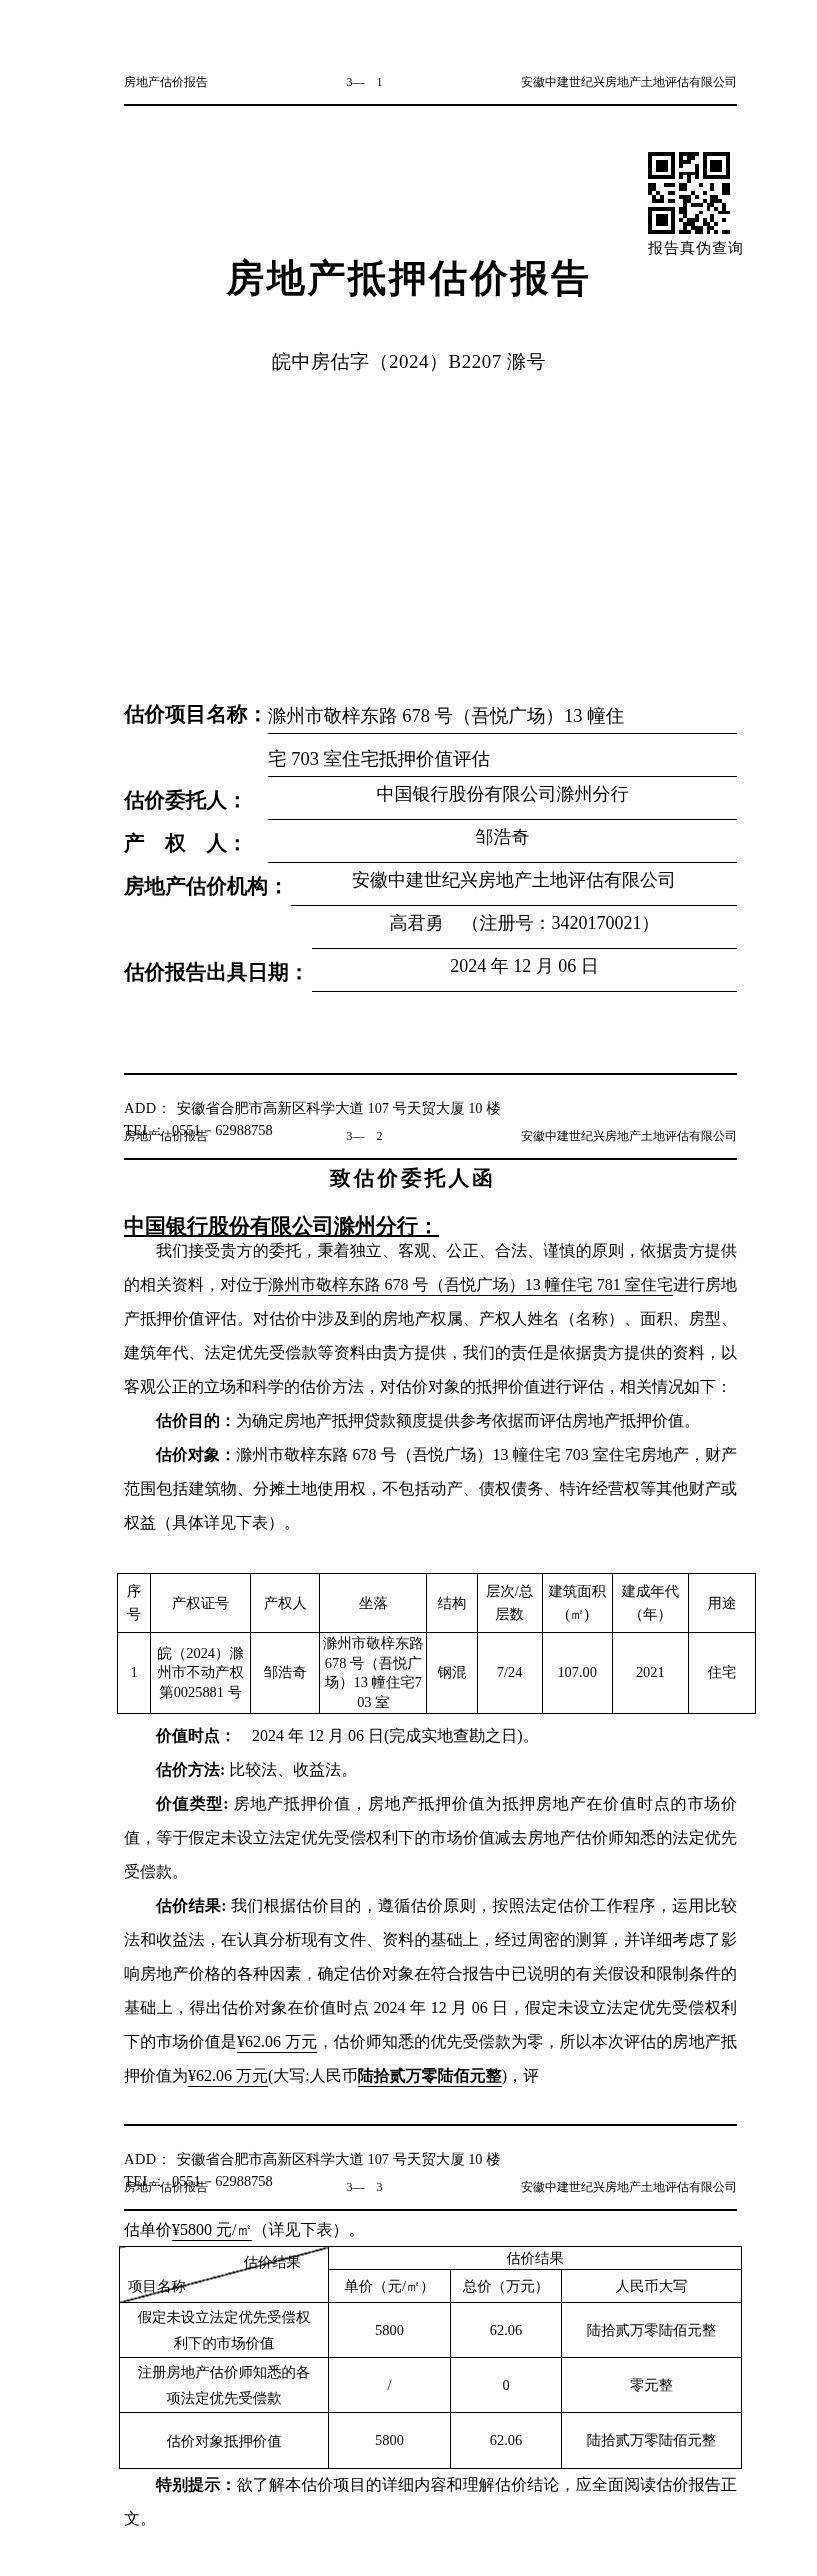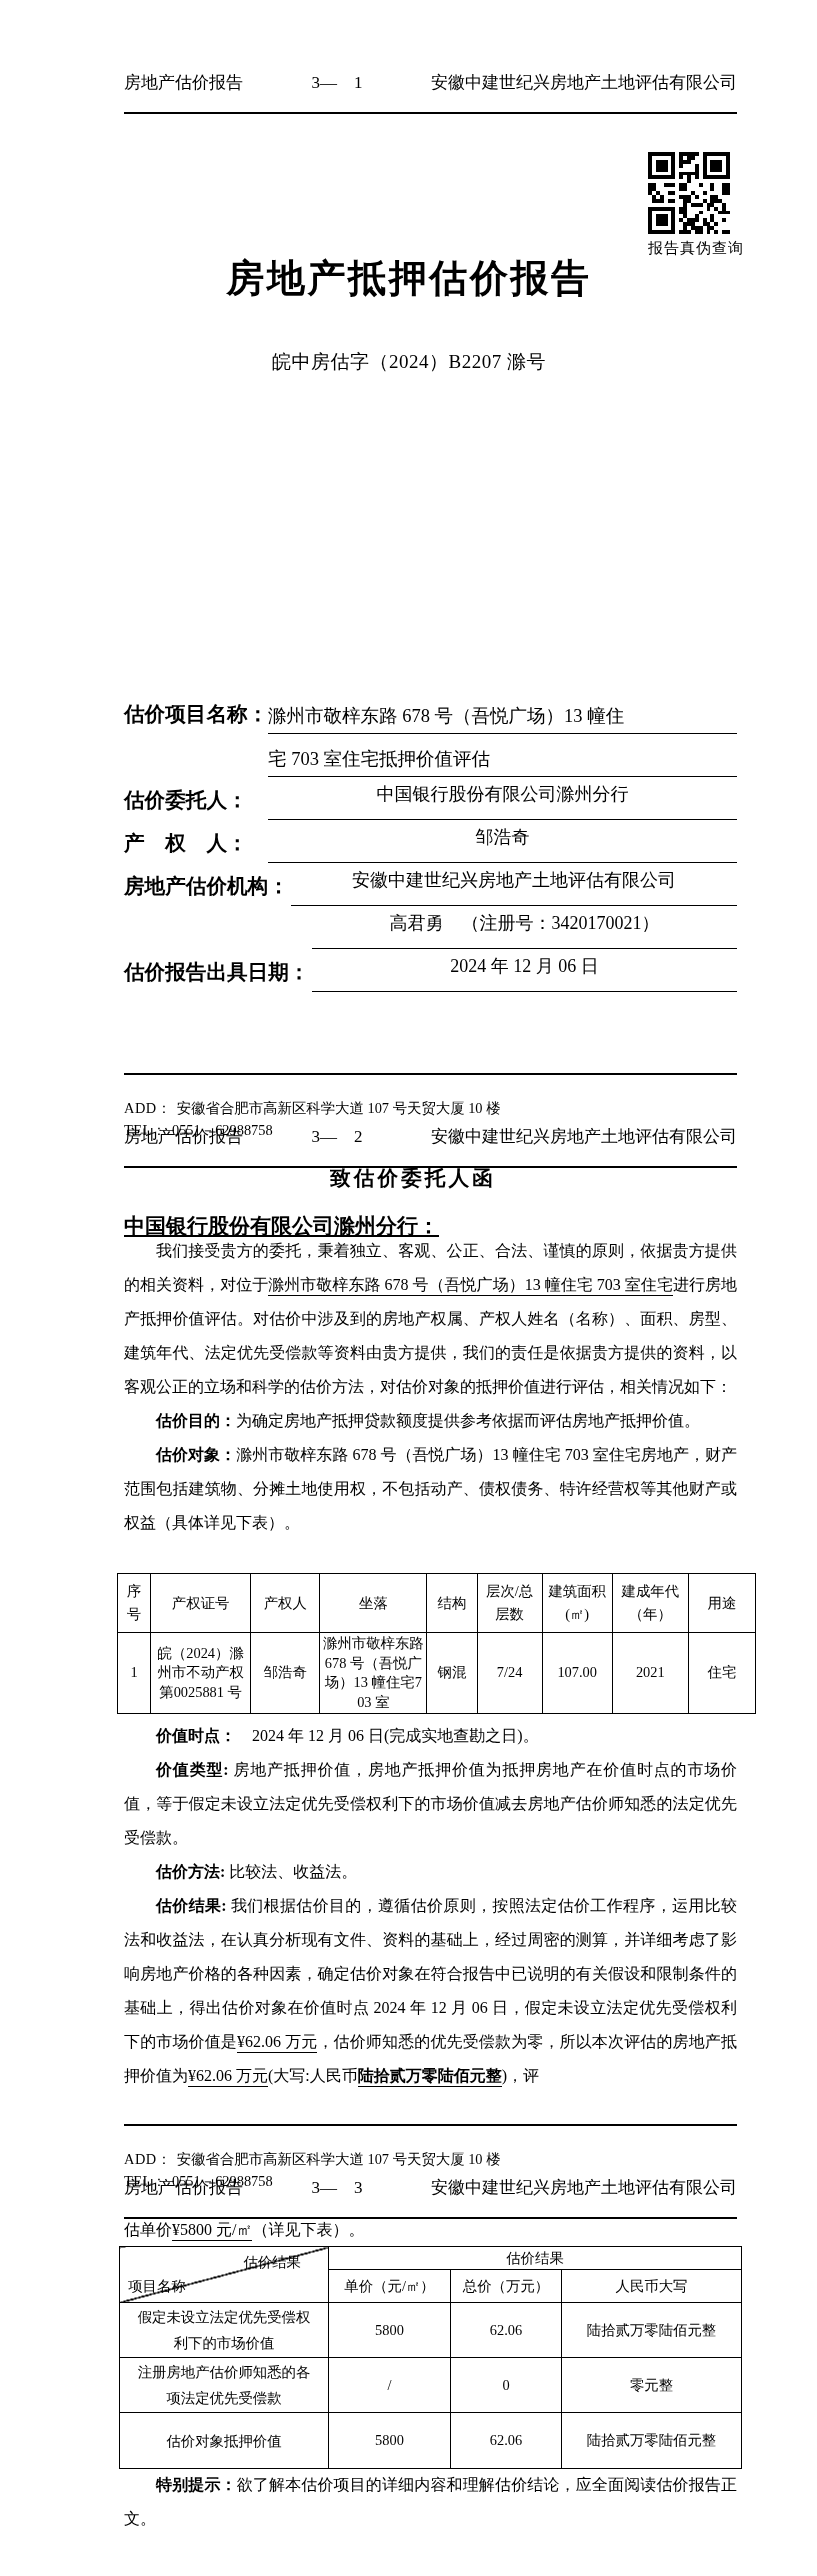--- a/index.html
+++ b/index.html
@@ -7,22 +7,22 @@
     position:relative;
     width:818px;height:3300px;
     background:#ffffff;color:#000;
     font-family:"Liberation Serif","DejaVu Serif",serif;
     overflow:hidden;
   }
   
   .pg-header{
     position:absolute;left:124px;width:613px;
     display:flex;justify-content:space-between;align-items:flex-end;
-    font-size:17px;line-height:15.5px;
-    padding-bottom:21px;border-bottom:2.6px solid #000;
+    font-size:12px;line-height:15.5px;
+    padding-bottom:13px;border-bottom:2.6px solid #000;
   }
   .pg-header .mid{flex:1;text-align:center;}
   .pg-footer{
     position:absolute;left:124px;width:613px;
     border-top:2.6px solid #000;padding-top:23px;
     font-size:14.4px;line-height:21.6px;
   }
   .pg-footer .lbl{letter-spacing:0.5px;margin-right:5.2px;}
   
   .qr-wrap{position:absolute;top:152px;left:648px;width:82px;}
@@ -372,21 +372,21 @@
   <div class="pg-header" style="top:1129px;">
     <span>房地产估价报告</span>
     <span class="mid">3—　2</span>
     <span>安徽中建世纪兴房地产土地评估有限公司</span>
   </div>
 
   <div class="p2-title">致估价委托人函</div>
   <div class="p2-addressee">中国银行股份有限公司滁州分行：</div>
 
   <div class="p2-body1 body-text">
-    <p class="ti"><span>我们接受贵方的委托，秉着独立、客观、公正、合法、谨慎的原则，依据贵方提供的相关资料，对位于</span><span class="ul">滁州市敬梓东路 678 号（吾悦广场）13 幢住宅 703 室住宅</span><span>进行房地产抵押价值评估。对估价中涉及到的房地产权属、产权人姓名（名称）、面积、房型、建筑年代、法定优先受偿款等资料由贵方提供，我们的责任是依据贵方提供的资料，以客观公正的立场和科学的估价方法，对估价对象的抵押价值进行评估，相关情况如下：</span></p>
+    <p class="ti"><span>我们接受贵方的委托，秉着独立、客观、公正、合法、谨慎的原则，依据贵方提供的相关资料，对位于</span><span class="ul">滁州市敬梓东路 678 号（吾悦广场）13 幢住宅 781 室住宅</span><span>进行房地产抵押价值评估。对估价中涉及到的房地产权属、产权人姓名（名称）、面积、房型、建筑年代、法定优先受偿款等资料由贵方提供，我们的责任是依据贵方提供的资料，以客观公正的立场和科学的估价方法，对估价对象的抵押价值进行评估，相关情况如下：</span></p>
     <p class="ti"><span class="bold">估价目的：</span><span>为确定房地产抵押贷款额度提供参考依据而评估房地产抵押价值。</span></p>
     <p class="ti"><span class="bold">估价对象：</span><span>滁州市敬梓东路 678 号（吾悦广场）13 幢住宅 703 室住宅房地产，财产范围包括建筑物、分摊土地使用权，不包括动产、债权债务、特许经营权等其他财产或权益（具体详见下表）。</span></p>
   </div>
 
   <table class="table1">
     <colgroup>
       <col style="width:33px">
         <col style="width:100px">
         <col style="width:69px">
       <col style="width:107px">
@@ -419,22 +419,22 @@
         <td>7/24</td>
         <td>107.00</td>
         <td>2021</td>
         <td>住宅</td>
       </tr>
     </tbody>
   </table>
 
   <div class="p2-body2 body-text">
     <p class="ti"><span class="bold">价值时点：</span><span>　2024 年 12 月 06 日(完成实地查勘之日)。</span></p>
+    <p class="ti"><span class="bold">估价方法:</span><span> 比较法、收益法。</span></p>
     <p class="ti"><span class="bold">价值类型:</span><span> 房地产抵押价值，房地产抵押价值为抵押房地产在价值时点的市场价值，等于假定未设立法定优先受偿权利下的市场价值减去房地产估价师知悉的法定优先受偿款。</span></p>
-    <p class="ti"><span class="bold">估价方法:</span><span> 比较法、收益法。</span></p>
     <p class="ti"><span class="bold">估价结果:</span><span> 我们根据估价目的，遵循估价原则，按照法定估价工作程序，运用比较法和收益法，在认真分析现有文件、资料的基础上，经过周密的测算，并详细考虑了影响房地产价格的各种因素，确定估价对象在符合报告中已说明的有关假设和限制条件的基础上，得出估价对象在价值时点 2024 年 12 月 06 日，假定未设立法定优先受偿权利下的市场价值是</span><span class="ul">¥62.06 万元</span><span>，估价师知悉的优先受偿款为零，所以本次评估的房地产抵押价值为</span><span class="ul">¥62.06 万元</span><span>(大写:人民币</span><span class="ul bold">陆拾贰万零陆佰元整</span><span>)，评</span></p>
   </div>
 
   <div class="pg-footer" style="top:2124px;">
     <div><span class="lbl">ADD：</span><span>安徽省合肥市高新区科学大道 107 号天贸大厦 10 楼</span></div>
     <div><span class="lbl">TEL：</span><span>0551－62988758</span></div>
   </div>
 
   <div class="pg-header" style="top:2180px;">
     <span>房地产估价报告</span>

